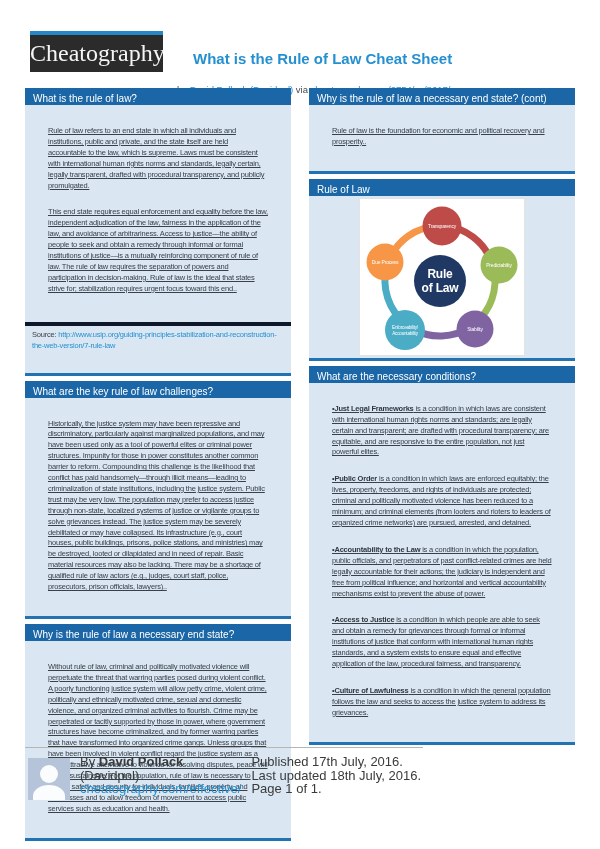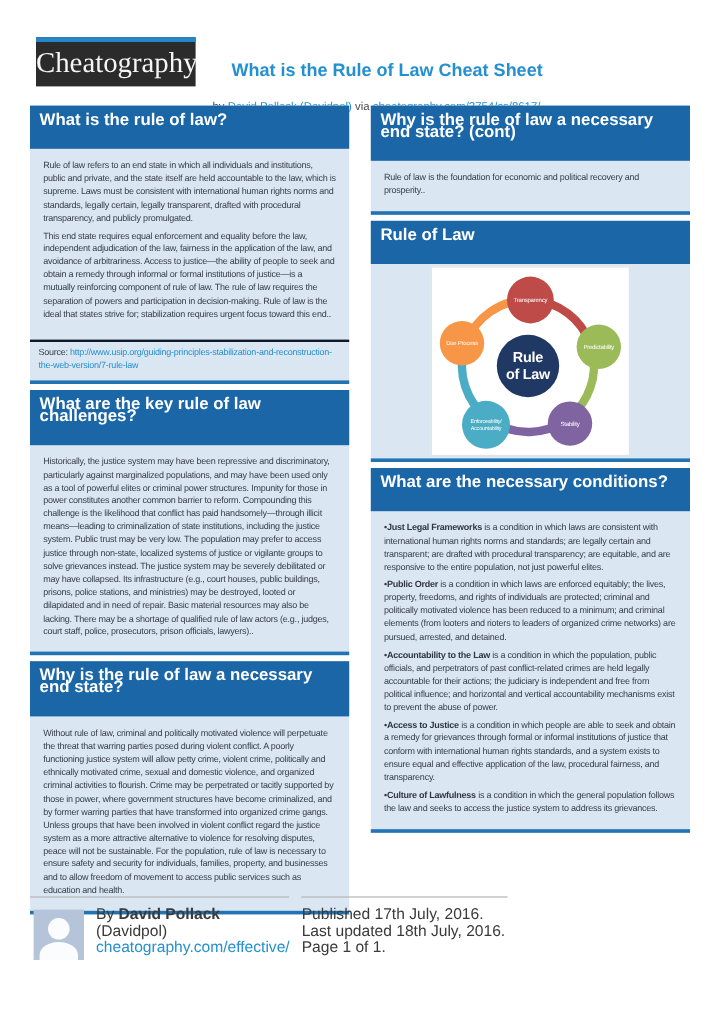--- a/index.html
+++ b/index.html
@@ -12,24 +12,24 @@
         color:#f5f5f5;font-family:"Liberation Serif",serif;font-size:24px;text-align:center;line-height:37px;}
   .titleblock{position:absolute;left:147px;top:4px;}
   .title{margin:16px;font-size:15px;font-weight:bold;color:#2590d0;line-height:18px;}
   .byline{font-size:9.5px;color:#4a4a4a;margin-top:3px;}
 
   
   .columns{position:absolute;top:88px;left:25px;width:550px;display:flex;gap:18px;align-items:flex-start;}
   .col{width:266px;flex:0 0 266px;}
 
   .card{margin-bottom:5px;background:#dae7f3;border-bottom:3px solid #2273b4;}
-  .card-h{background:#1a66a6;color:#ffffff;font-size:14px;font-weight:bold;padding:6px 8px 20px 8px;line-height:10px;}
+  .card-h{background:#1a66a6;color:#ffffff;font-size:10px;font-weight:normal;padding:6px 8px 1px 8px;line-height:10px;}
   .card-b{padding:5px 7px 7px 7px;font-size:7.5px;line-height:10.9px;letter-spacing:-0.2px;color:#38404a;}
-  .card-b p{margin:4px;}
-  .src{border-top:2px solid #0f172a;margin-top:4px;padding:4px 7px 6px 7px;font-size:7.5px;line-height:10.9px;
+  .card-b p{margin:16px;text-decoration:underline;}
+  .src{border-top:4px solid #0f172a;margin-top:4px;padding:4px 7px 21px 7px;font-size:7.5px;line-height:10.9px;
        letter-spacing:-0.2px;color:#38404a;overflow-wrap:anywhere;}
   .cond b{color:#2f3640;}
 
   
   .diag-b{padding:2px 0 2px 0;}
   .diag-box{width:164px;height:156px;margin:0 auto;background:#ffffff;border:1px solid #e3e3e3;}
   .diag-box svg{display:block;}
 
   
   .footer{position:absolute;top:747px;left:25px;width:550px;display:flex;gap:10px;}

